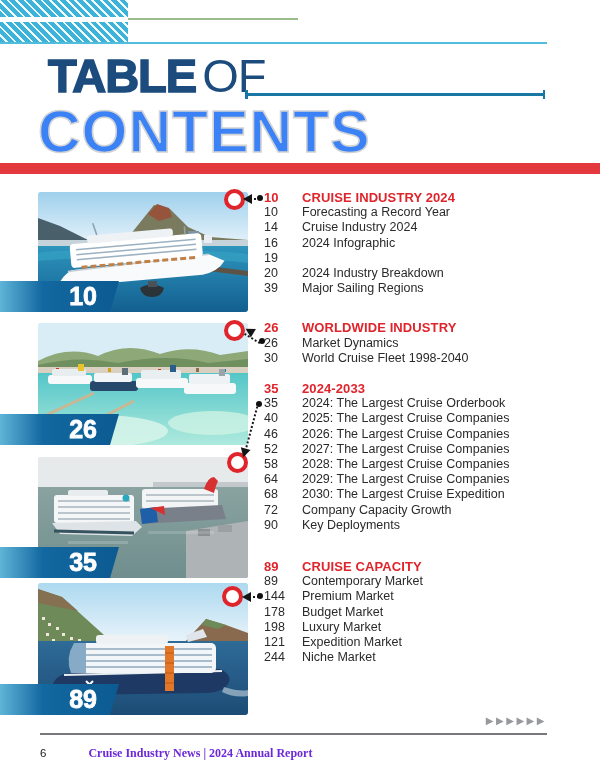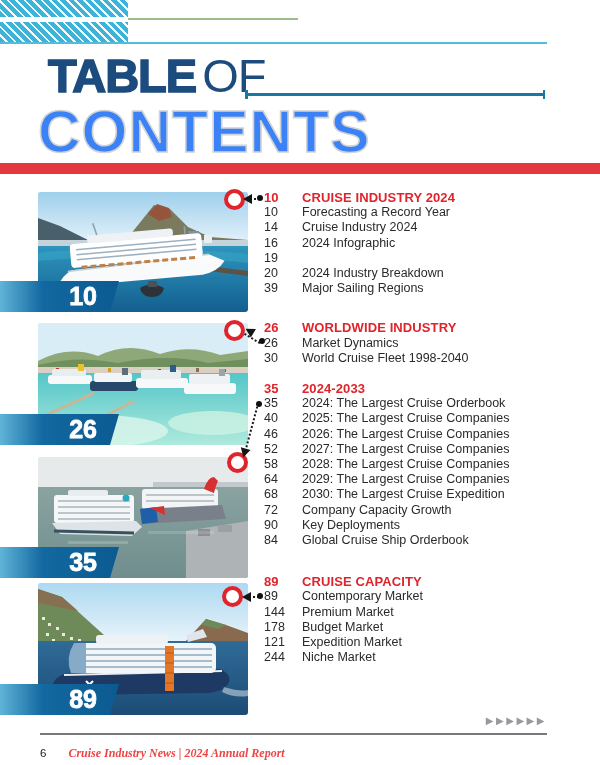--- a/index.html
+++ b/index.html
@@ -78,22 +78,22 @@
   .r-title, .s-title { flex:1; }
 
   
   .footer-arrows {
     position:absolute; right:53px; top:715px; color:#97999c; font-size:10px; letter-spacing:2.5px;
   }
   .footer-rule { position:absolute; left:40px; top:733px; width:507px; height:1.5px; background:#77797c; }
   .footer { position:absolute; left:40px; top:746px; width:507px; display:flex; align-items:baseline; }
   .folio { font-size:11.5px; color:#1a1a1a; }
   .pub {
-    margin-left:22px; font-family:"Liberation Serif", serif; font-style:italic; font-weight:bold;
-    font-size:12px; color:#ef4444;
+    margin-left:42px; font-family:"Liberation Serif", serif; font-weight:bold;
+    font-size:12px; color:#6d28d9;
   }
 </style>
 </head>
 <body>
 
 <div class="page">
 
   <div class="hatch"></div>
   <div class="hatch-gap"></div>
   <div class="green-line"></div>
@@ -399,24 +399,20 @@
   <div class="row">
     <span class="r-num">72</span>
     <span class="r-title">Company Capacity Growth</span>
   </div>
 
   <div class="row">
     <span class="r-num">90</span>
     <span class="r-title">Key Deployments</span>
   </div>
 
-  <div class="row">
-    <span class="r-num">84</span>
-    <span class="r-title">Global Cruise Ship Orderbook</span>
-  </div>
 </div>
   </div>
 
   <div class="section">
     <div class="s-head">
       <span class="s-num">89</span>
       <span class="s-title">CRUISE CAPACITY</span>
     </div>
     <div class="s-rows">
   <div class="row">
@@ -427,20 +423,24 @@
   <div class="row">
     <span class="r-num">144</span>
     <span class="r-title">Premium Market</span>
   </div>
 
   <div class="row">
     <span class="r-num">178</span>
     <span class="r-title">Budget Market</span>
   </div>
 
+  <div class="row">
+    <span class="r-num">198</span>
+    <span class="r-title">Luxury Market</span>
+  </div>
 
   <div class="row">
     <span class="r-num">121</span>
     <span class="r-title">Expedition Market</span>
   </div>
 
   <div class="row">
     <span class="r-num">244</span>
     <span class="r-title">Niche Market</span>
   </div>

